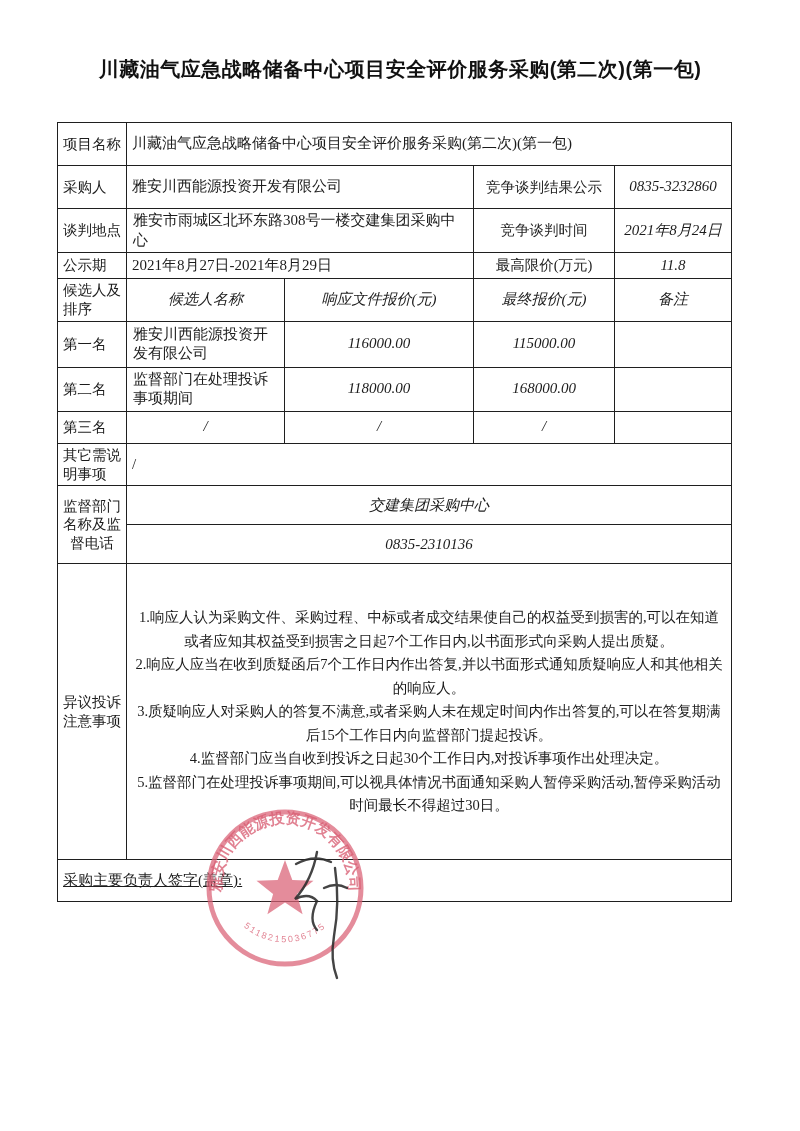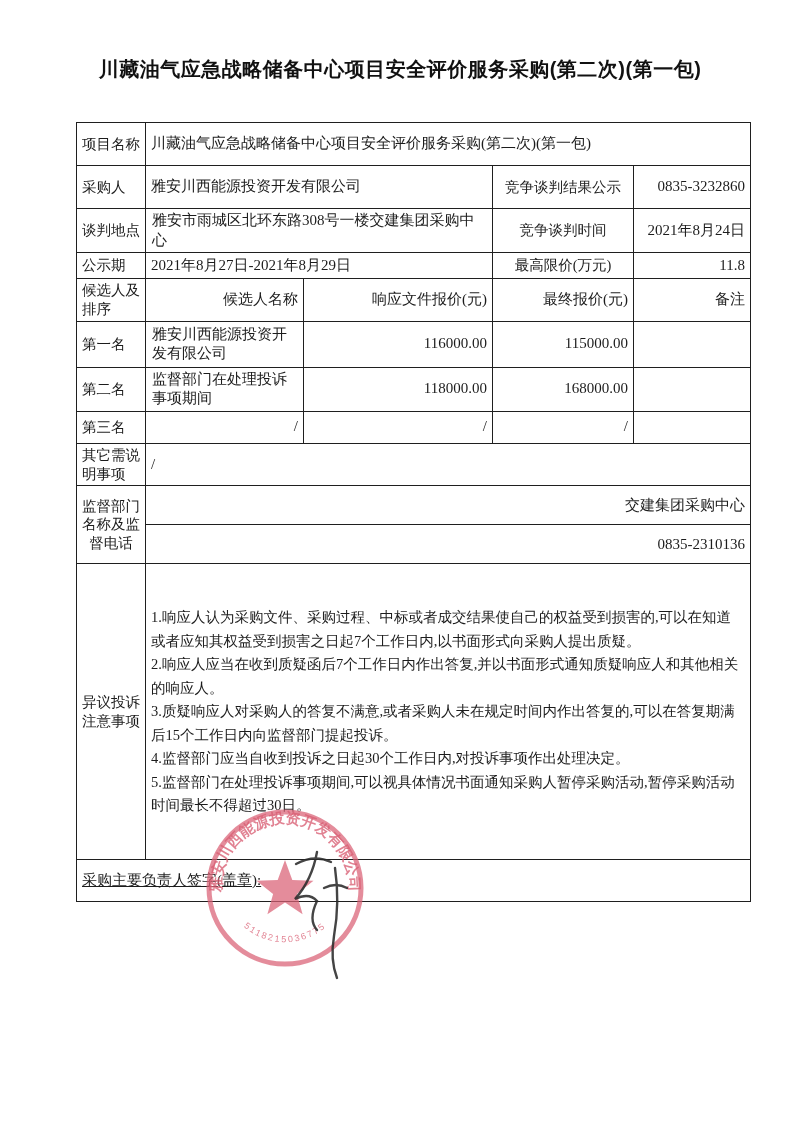--- a/index.html
+++ b/index.html
@@ -6,37 +6,37 @@
   body{
     width:800px;height:1131px;background:#ffffff;position:relative;
     font-family:"Liberation Serif", serif;color:#1c1c1c;overflow:hidden;
   }
   .title{
     position:absolute;top:56px;left:0;width:800px;text-align:center;
     font-family:"Liberation Sans", sans-serif;font-weight:bold;
     font-size:20px;line-height:26px;color:#111;letter-spacing:0.5px;
   }
   table.doc{
-    position:absolute;left:76px;top:122px;width:674px;
+    position:absolute;left:57px;top:122px;width:674px;
     border-collapse:collapse;table-layout:fixed;
     font-size:15px;color:#1c1c1c;
   }
   table.doc td{
     border:1.6px solid #1f1f1f;
     padding:2px 5px;
     vertical-align:middle;
     overflow:hidden;
     line-height:1.3;
   }
   td.lbl{padding-left:4px;padding-right:2px;font-size:14.5px;}
   td.lbl-c{text-align:center;padding-left:2px;padding-right:2px;font-size:14.5px;}
   td.val{padding-left:8px;}
-  td.ctr{text-align:right;}
+  td.ctr{text-align:center;font-style:italic;}
   td.notice-body{padding:10px 12px 10px 10px;font-size:14.5px;}
-  .notice-item{line-height:1.62;text-align:left;}
+  .notice-item{line-height:1.62;text-align:center;}
   .sig-cell{padding-left:7px;font-size:15px;text-decoration:underline;}
   .stamp-wrap{position:absolute;left:200px;top:802px;width:174px;height:182px;pointer-events:none;}
 </style>
 </head>
 <body>
 
 <div class="title">
   <div>川藏油气应急战略储备中心项目安全评价服务采购(第二次)(第一包)</div>
 </div>
 

